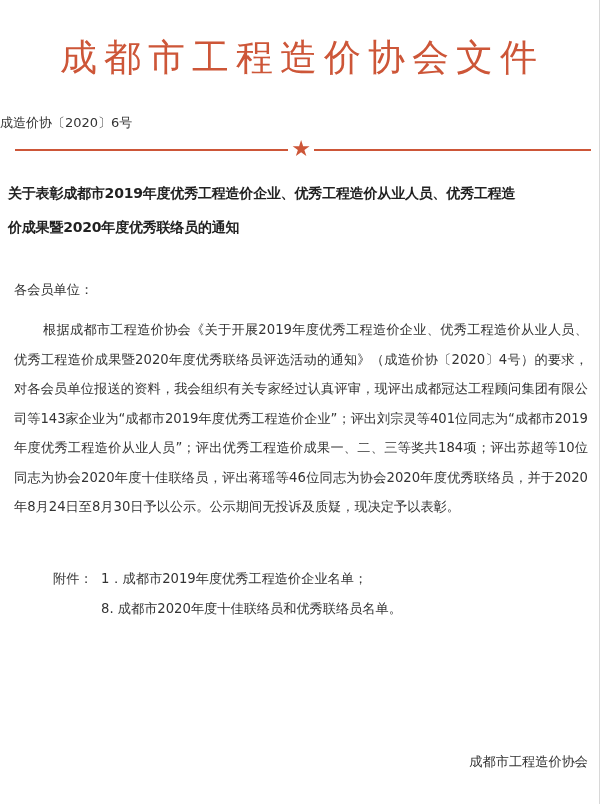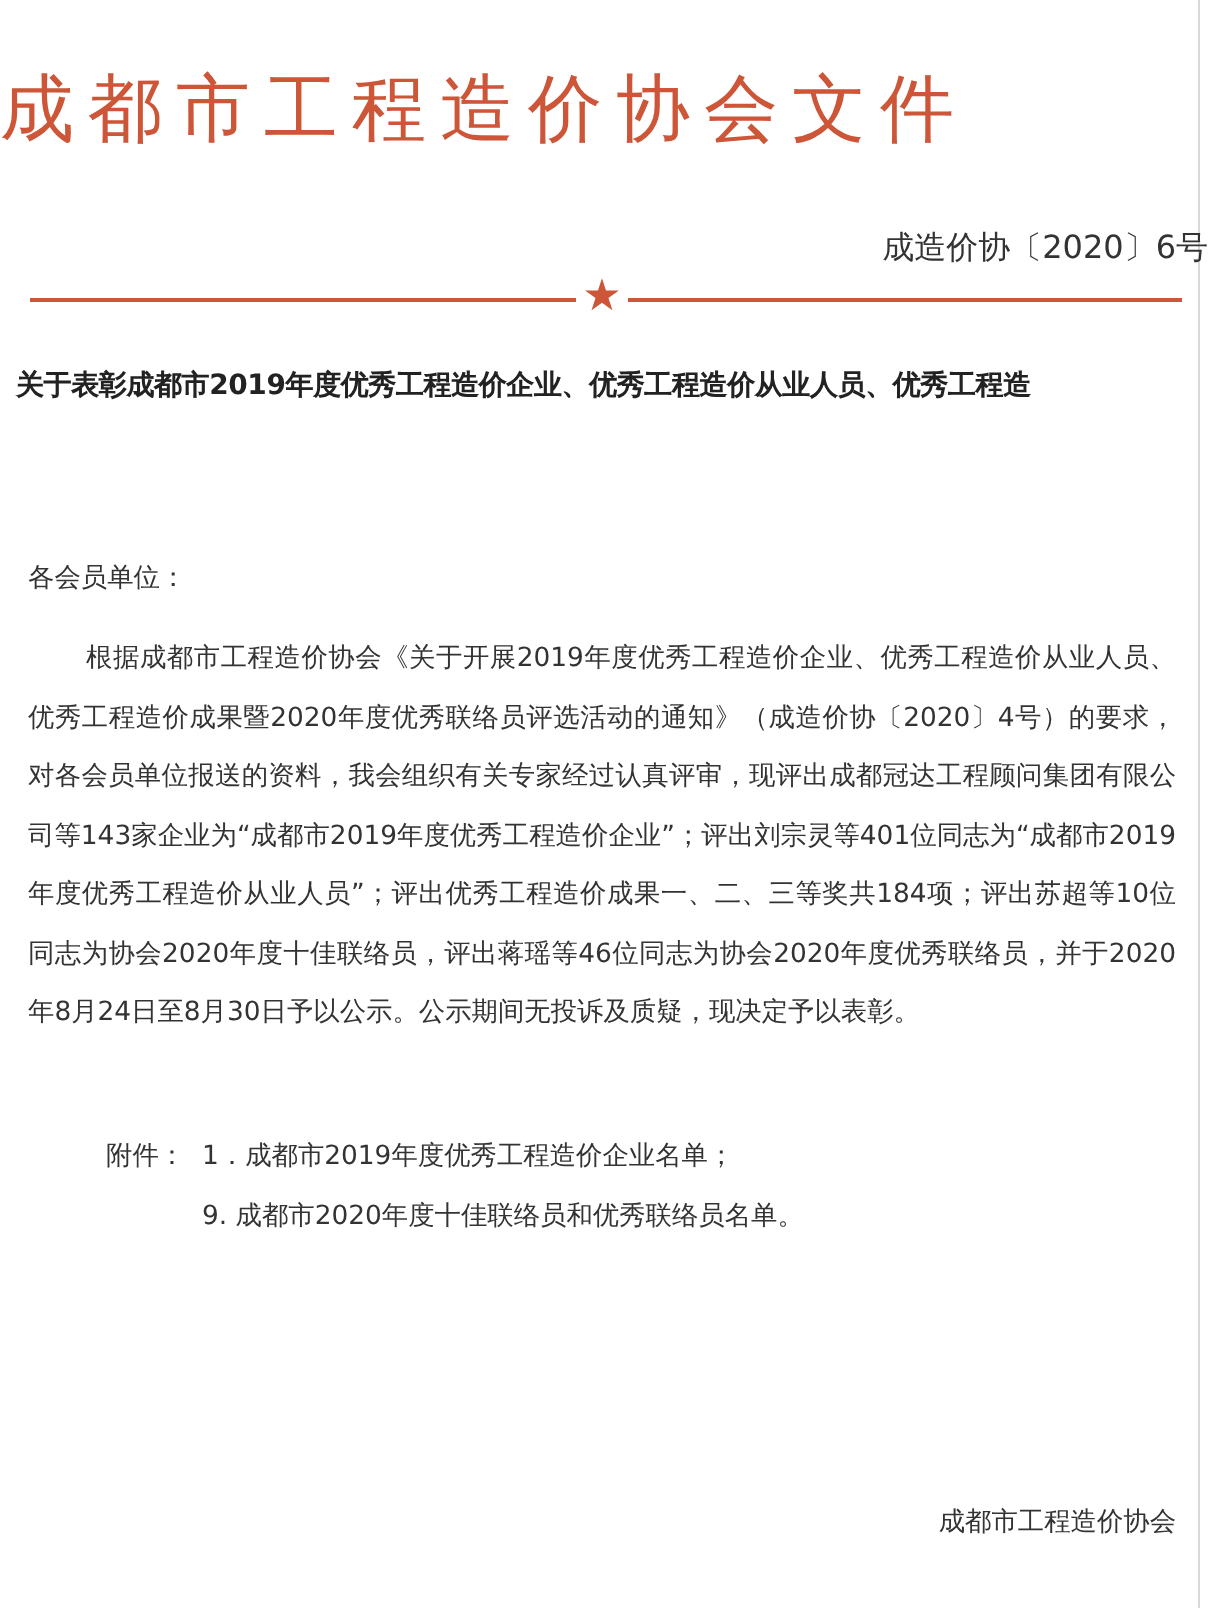--- a/index.html
+++ b/index.html
@@ -2,27 +2,27 @@
 <html><head>
 <meta charset="utf-8">
 <style>
   html, body { margin: 0; padding: 0; }
   body {
     width: 604px; height: 804px; background: #ffffff; position: relative; overflow: hidden;
     font-family: "DejaVu Sans", "Liberation Sans", sans-serif; color: #333333;
   }
   .right-border { position: absolute; left: 599px; top: 0; width: 1px; height: 804px; background: #d8d8d8; }
   .masthead {
-    position: absolute; left: 0; width: 604px; top: 28px; 
-    font-family: Liberation Mono, monospace;
+    position: absolute; left: 0; width: 604px; top: 28px; text-align: center;
+    font-family: Liberation Sans, sans-serif;
     font-size: 37px; letter-spacing: 7px; color: #cd5638; line-height: 60px;
   }
   .doc-number {
-    position: absolute; left: 0; width: 604px; top: 114px; text-align: right;
-    font-size: 16px; color: #333;
+    position: absolute; left: 0; width: 604px; top: 114px; text-align: left;
+    font-size: 13px; color: #333;
   }
   .divider { position: absolute; top: 141px; left: 15px; width: 576px; height: 20px; }
   .divider .line-l { position: absolute; left: 0; top: 8px; width: 273px; height: 2px; background: #cd5638; }
   .divider .line-r { position: absolute; left: 299px; top: 8px; width: 277px; height: 2px; background: #cd5638; }
   .divider .star { position: absolute; left: 274px; top: -4px; width: 24px; text-align: center; color: #cd5638; font-size: 22px; line-height: 24px; }
   .title {
     position: absolute; left: 8px; width: 588px; top: 176px; text-align: left;
     font-size: 14px; font-weight: bold; color: #222; line-height: 34px; letter-spacing: -0.2px;
   }
   .body-text { position: absolute; left: 14px; width: 574px; font-size: 13.2px; line-height: 29.5px; color: #333; }
@@ -44,30 +44,31 @@
 <div class="doc-number">成造价协〔2020〕6号</div>
 
 <div class="divider">
   <div class="line-l"></div>
   <div class="star">★</div>
   <div class="line-r"></div>
 </div>
 
 <div class="title">
   <div>关于表彰成都市2019年度优秀工程造价企业、优秀工程造价从业人员、优秀工程造</div>
+  <div>价成果暨2020年度优秀联络员的通知</div>
 </div>
 
 <div class="body-text salutation">各会员单位：</div>
 
 <div class="body-text paragraph">根据成都市工程造价协会《关于开展2019年度优秀工程造价企业、优秀工程造价从业人员、优秀工程造价成果暨2020年度优秀联络员评选活动的通知》（成造价协〔2020〕4号）的要求，对各会员单位报送的资料，我会组织有关专家经过认真评审，现评出成都冠达工程顾问集团有限公司等143家企业为“成都市2019年度优秀工程造价企业”；评出刘宗灵等401位同志为“成都市2019年度优秀工程造价从业人员”；评出优秀工程造价成果一、二、三等奖共184项；评出苏超等10位同志为协会2020年度十佳联络员，评出蒋瑶等46位同志为协会2020年度优秀联络员，并于2020年8月24日至8月30日予以公示。公示期间无投诉及质疑，现决定予以表彰。</div>
 
 <div class="attachments">
   <div class="att-row">
     <span class="att-label">附件：</span><span>1．成都市2019年度优秀工程造价企业名单；</span>
   </div>
   <div class="att-row">
-    <span class="att-indent"></span><span>9. 成都市2020年度十佳联络员和优秀联络员名单。</span>
+    <span class="att-indent"></span><span>8. 成都市2020年度十佳联络员和优秀联络员名单。</span>
   </div>
 </div>
 
 <div class="signature">
   <div>成都市工程造价协会</div>
 </div>
 
 </body></html>

